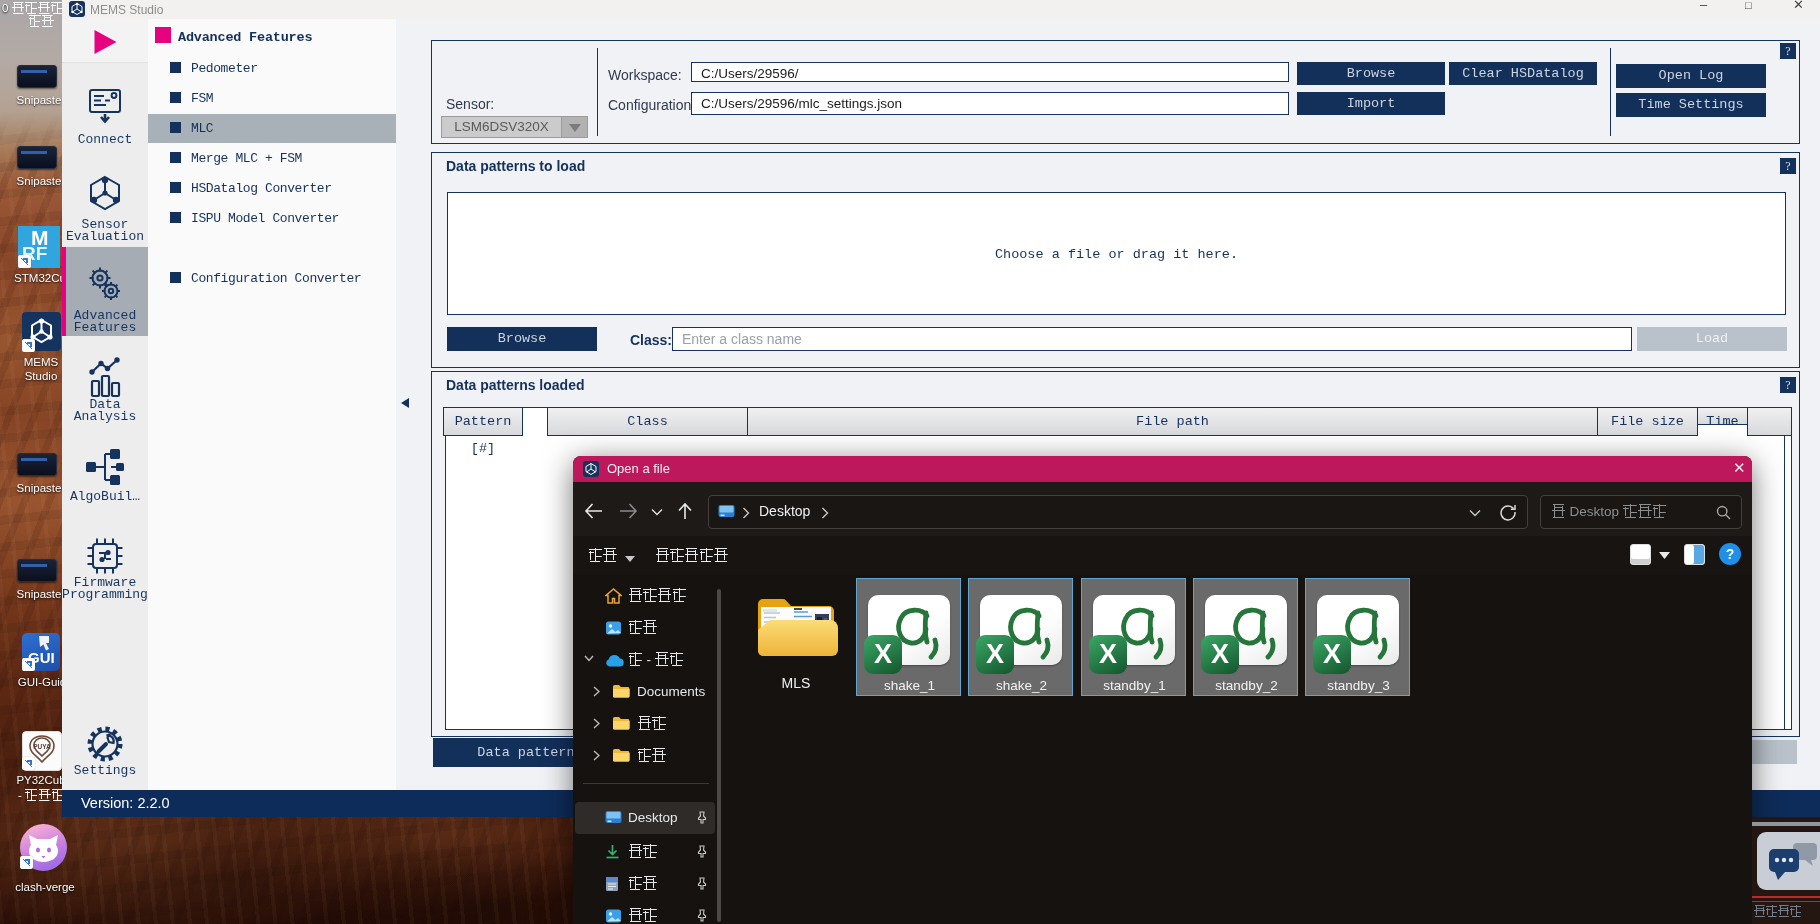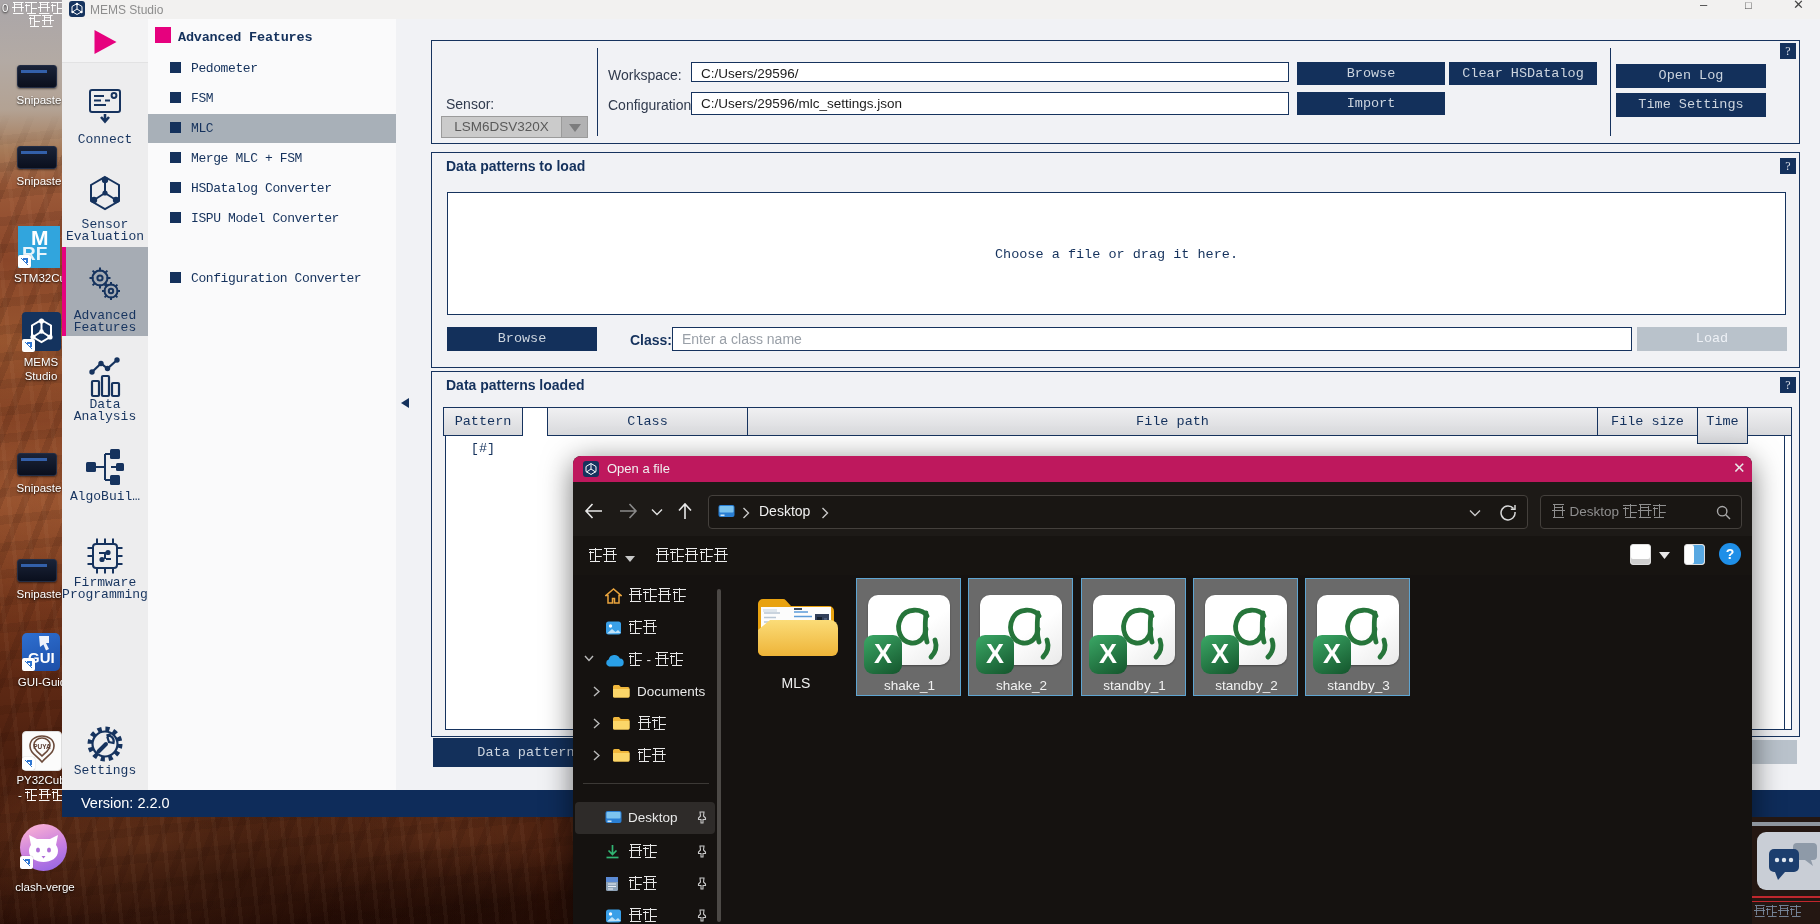--- a/index.html
+++ b/index.html
@@ -313,21 +313,21 @@
     <div class="btn dis" style="left:1241px;top:308px;width:150px;height:24px;line-height:24px">Load</div>
 
     <div class="gbox" style="left:35px;top:352px;width:1369px;height:366px"></div>
     <div class="btitle" style="left:50px;top:358px">Data patterns loaded</div>
     <div class="qmark" style="left:1384px;top:358px">?</div>
     <div style="position:absolute;left:49px;top:388px;width:1347px;height:323px;background:#fff;border:1px solid #16335e"></div>
     <div class="th" style="left:47px;top:388px;width:80px;height:29px">Pattern [#]</div>
     <div class="th" style="left:151px;top:388px;width:201px;height:29px">Class</div>
     <div class="th" style="left:351px;top:388px;width:851px;height:29px">File path</div>
     <div class="th" style="left:1201px;top:388px;width:101px;height:29px">File size</div>
-    <div class="th" style="left:1301px;top:388px;width:51px;height:37px">Time</div>
+    <div class="th" style="left:1301px;top:388px;width:51px;height:18px">Time</div>
     <div class="th" style="left:1351px;top:388px;width:45px;height:29px"></div>
     <div style="position:absolute;left:1388px;top:417px;width:1px;height:294px;background:#16335e"></div>
 
     <div class="btn" style="left:37px;top:719px;width:194px;height:29px;line-height:29px">Data patterns</div>
     <div class="btn dis" style="left:1251px;top:721px;width:150px;height:24px;line-height:24px">Clear</div>
   </div>
   <div id="verbar">
       <span style="position:absolute;left:19px;top:5px">Version: 2.2.0</span>
       <span style="position:absolute;left:1616px;top:5px">1.5.3</span>
     </div>

